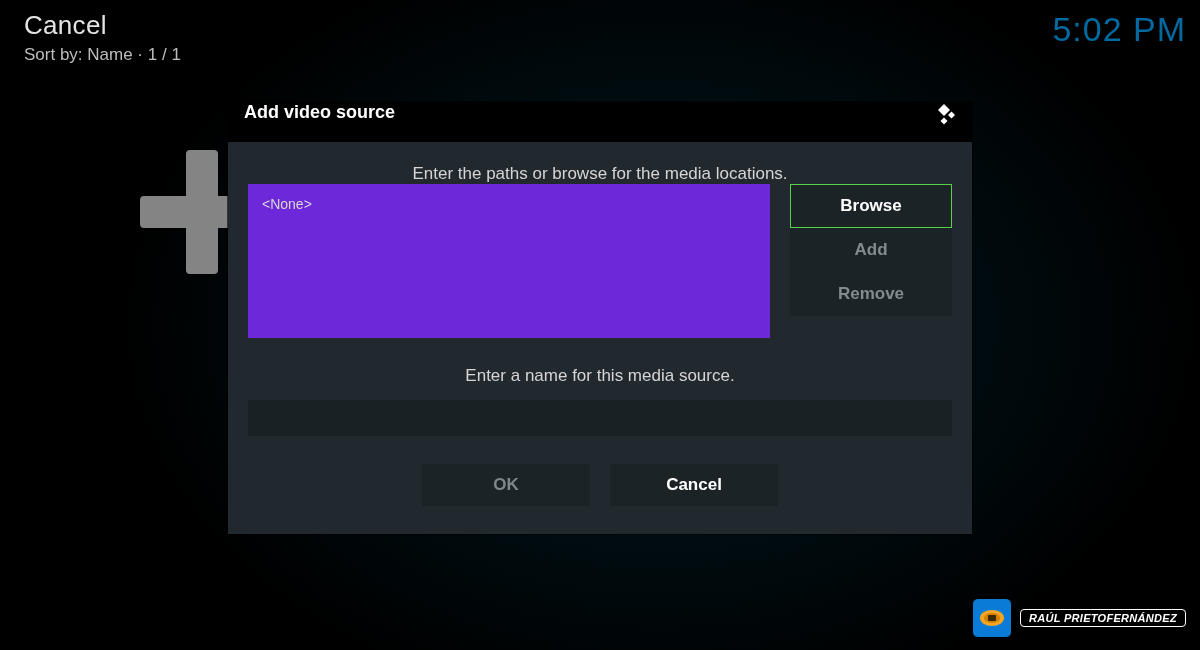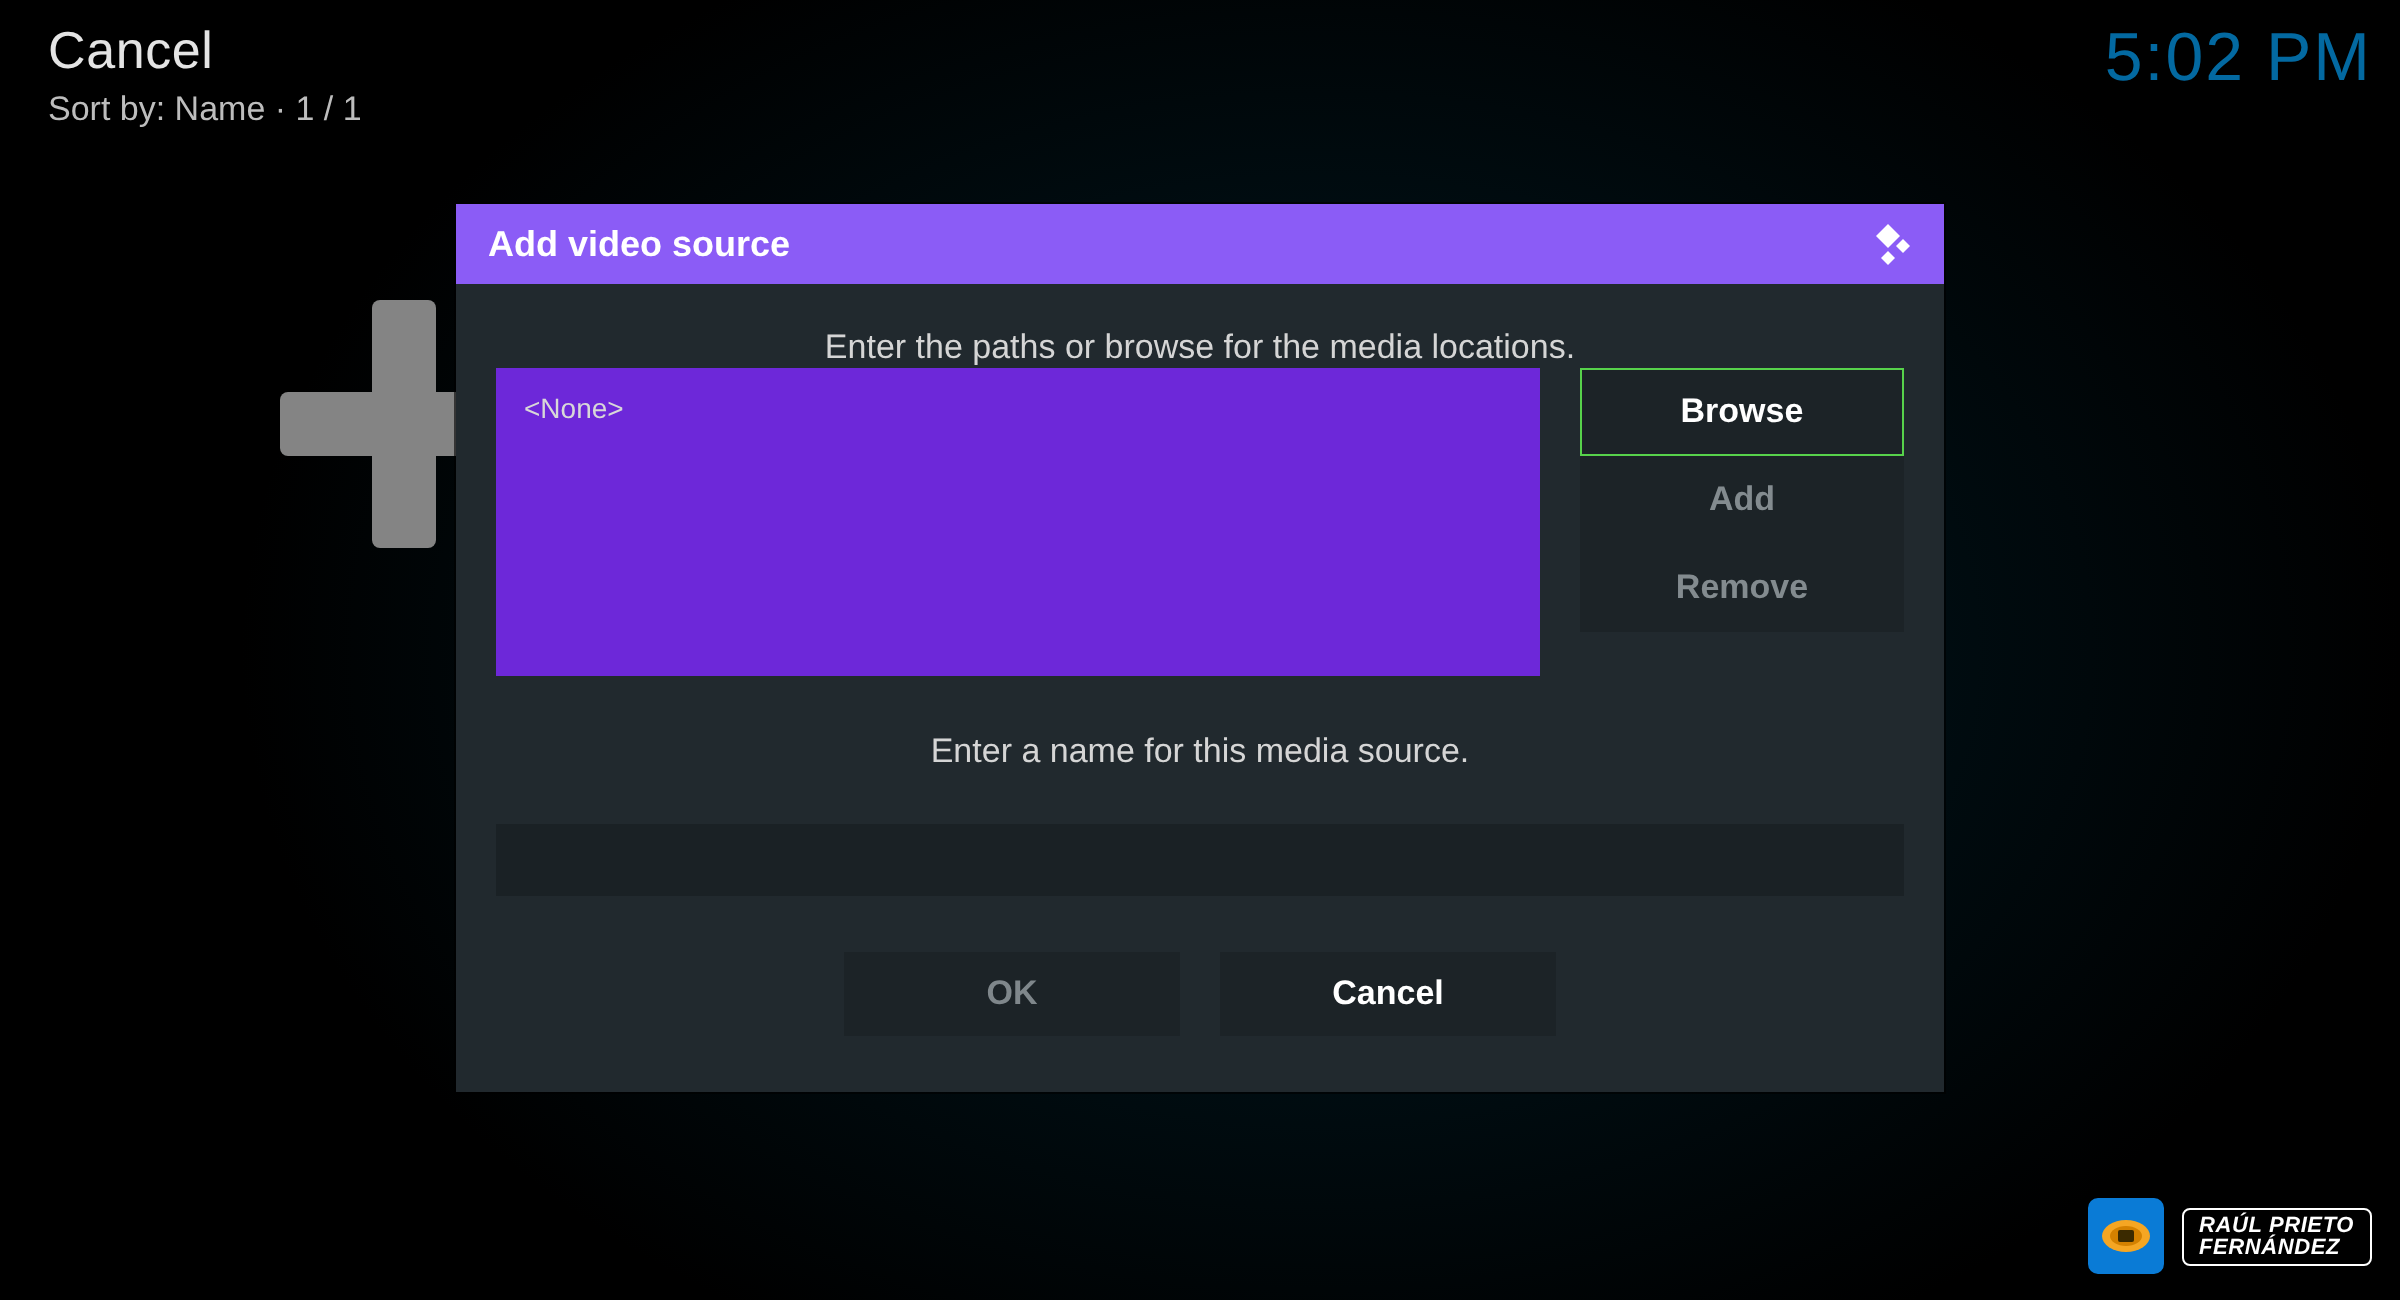--- a/index.html
+++ b/index.html
@@ -62,23 +62,23 @@
   .dialog {
     position: absolute;
     top: 102px; left: 228px;
     width: 744px;
     background: #21292e;
     box-shadow: 0 0 0 1px rgba(0,0,0,0.6);
     z-index: 3;
   }
   .dlg-titlebar {
     height: 40px;
-    background: #8b5cf6;
-    display: flex;
-    align-items: center;
+    background: #000000;
+    display: flex;
+    align-items: flex-start;
     justify-content: space-between;
     padding: 0 16px;
   }
   .dlg-titlebar .t-title {
     color: #ffffff;
     font-weight: 700;
     font-size: 18px;
   }
   .kodi-logo {
     width: 24px; height: 24px;
@@ -133,21 +133,21 @@
   }
   .btn.add, .btn.remove {
     color: #838b8f;
     font-weight: 600;
   }
   .name-label {
     color: #d5d5d5;
     font-size: 17px;
     text-align: center;
     margin-top: 28px;
-    margin-bottom: 26px;
+    margin-bottom: 14px;
   }
   .name-input {
     width: 100%;
     height: 36px;
     background: #1a2125;
     border: none;
     padding: 0 12px;
     color: #e0e0e0;
     font-size: 16px;
     outline: none;
@@ -187,21 +187,21 @@
     display: flex; align-items: center; justify-content: center;
     margin-right: 8px;
     border: 1px solid #000;
   }
   .badge .sq svg { width: 28px; height: 22px; }
   .badge .txt {
     background: #000;
     border: 1px solid #fff;
     border-radius: 4px;
     padding: 3px 8px 2px 8px;
-    display: flex; flex-direction: column;
+    display: flex; flex-direction: row;
     line-height: 1.0;
   }
   .badge .txt span {
     color: #fff;
     font-size: 11px;
     font-weight: 900;
     font-style: italic;
     letter-spacing: 0.3px;
   }
 </style>

